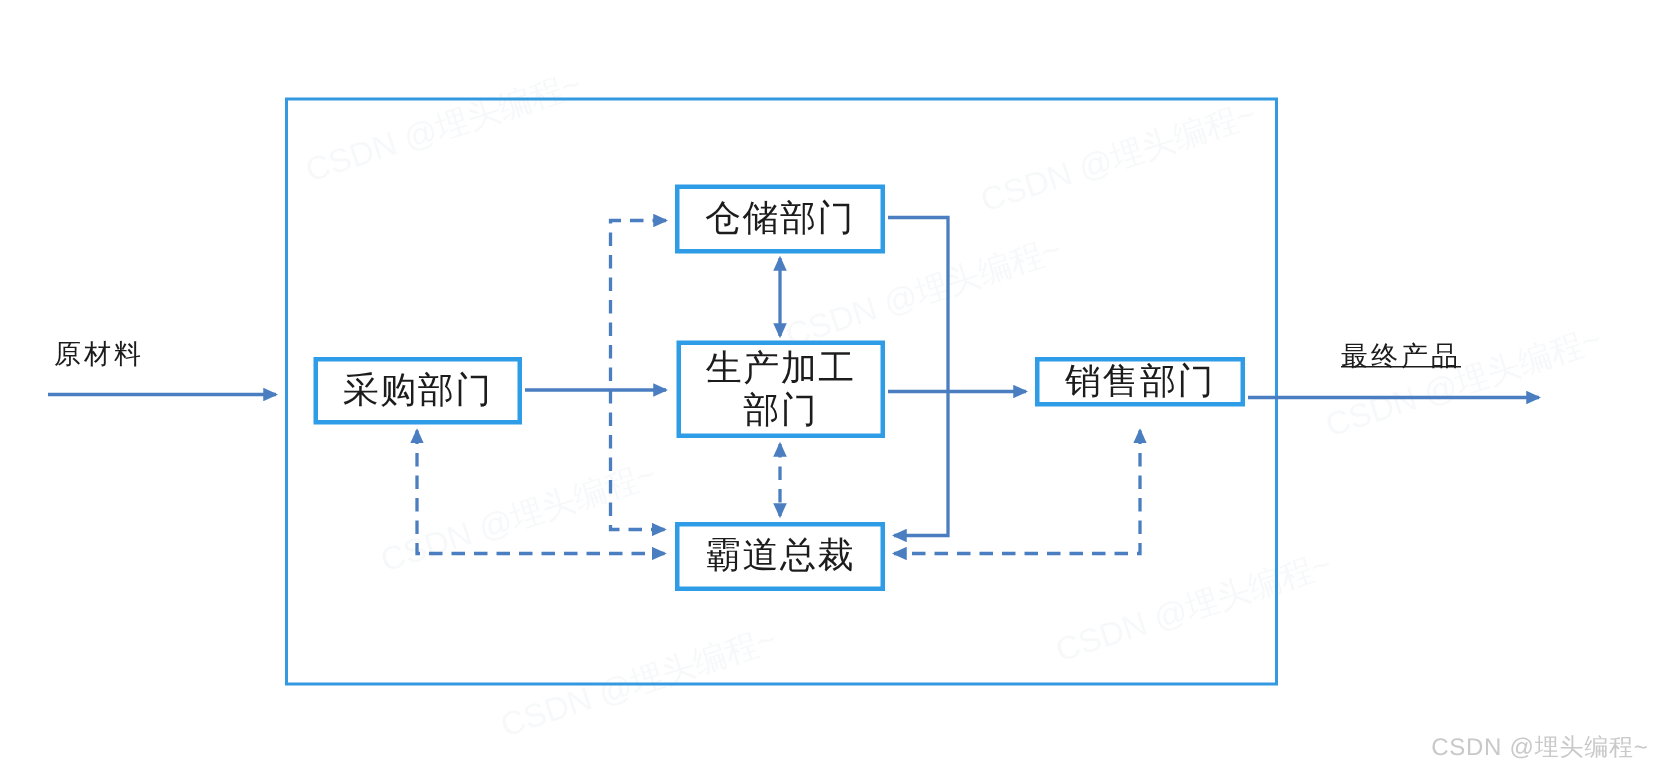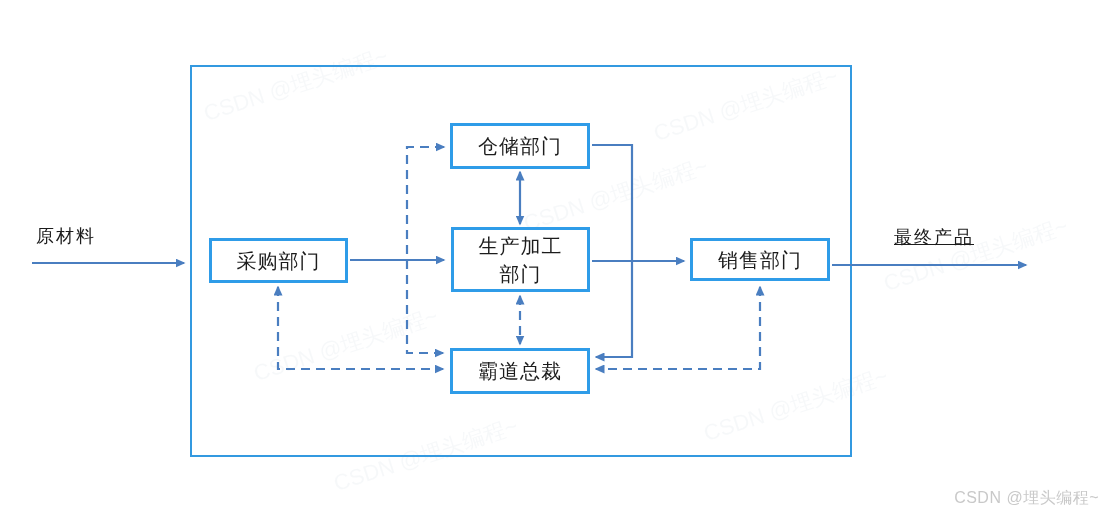--- a/index.html
+++ b/index.html
@@ -14,27 +14,27 @@
   .big-box{
     position:absolute;left:190px;top:65px;width:662px;height:392px;
     border:2.5px solid #3399e0;box-sizing:border-box;background:transparent;
   }
 
   
   .node{
     position:absolute;box-sizing:border-box;
     border:3px solid #2f9ce8;background:#ffffff;
     display:flex;flex-direction:column;align-items:center;justify-content:center;
-    font-size:20px;color:#1c1c1c;text-align:center;line-height:28px;
+    font-size:24px;color:#1c1c1c;text-align:center;line-height:28px;
     letter-spacing:1px;z-index:2;
   }
   #node-purchasing{left:209px;top:238px;width:139px;height:45px;}
   #node-warehouse {left:450px;top:123px;width:140px;height:46px;}
   #node-production{left:451px;top:227px;width:139px;height:65px;}
-  #node-sales     {left:690px;top:238px;width:140px;height:43px;}
+  #node-sales     {left:690px;top:238px;width:140px;height:33px;}
   #node-ceo       {left:450px;top:348px;width:140px;height:46px;}
 
   
   .flow-label{
     position:absolute;font-size:18px;color:#1c1c1c;letter-spacing:2px;z-index:2;
   }
   #label-input {left:36px;top:224px;}
   #label-output{left:894px;top:225px;text-decoration:underline;}
 
   

